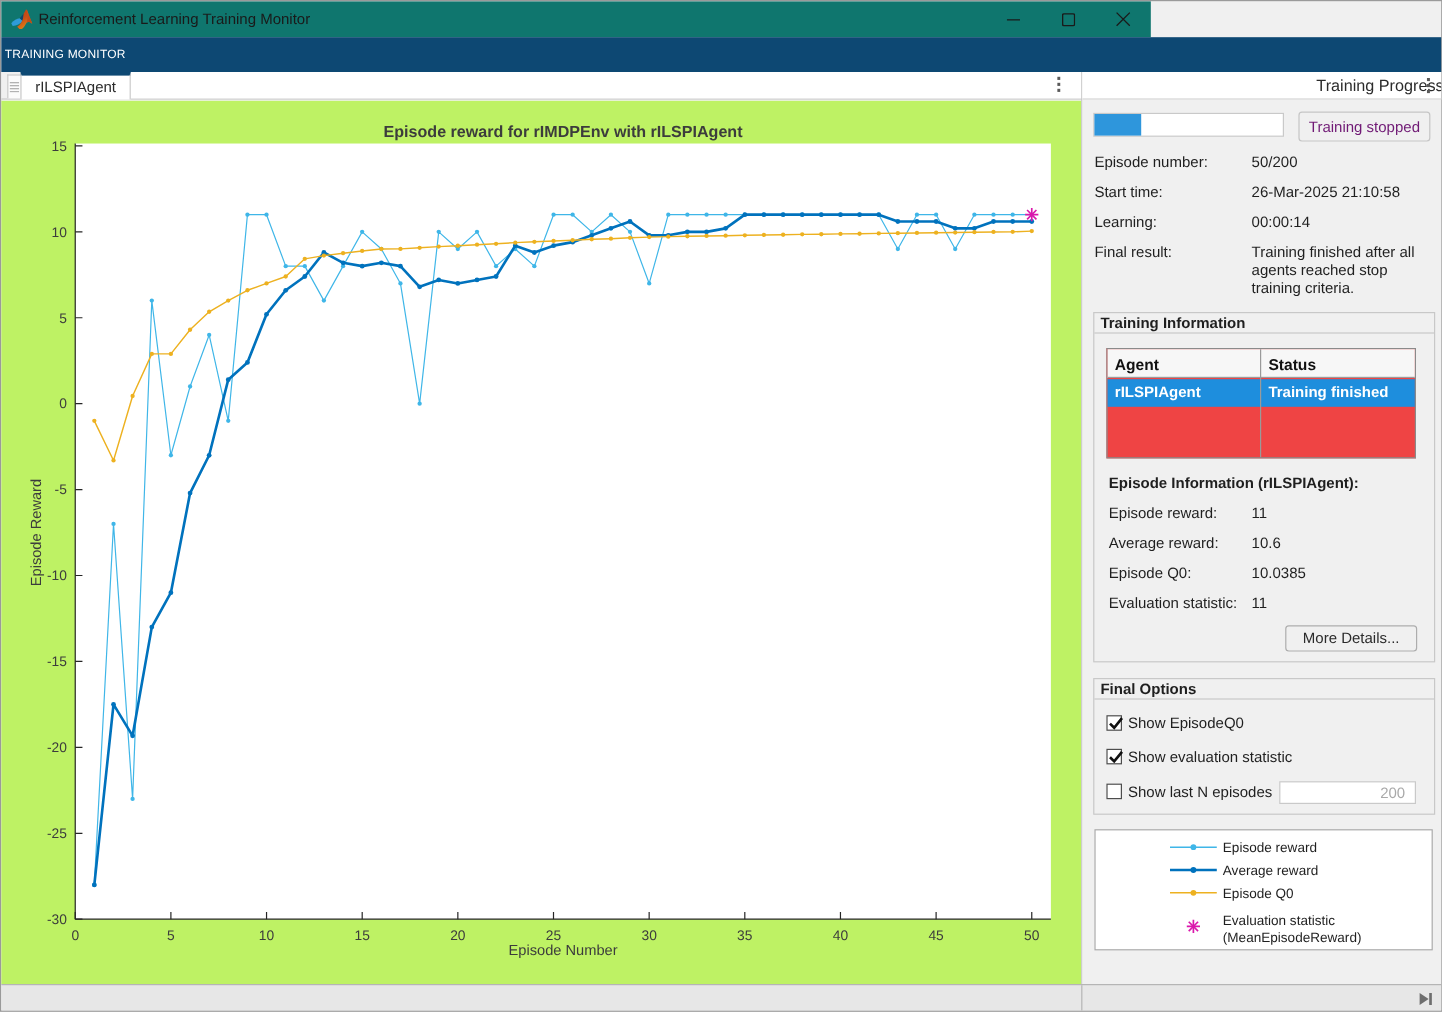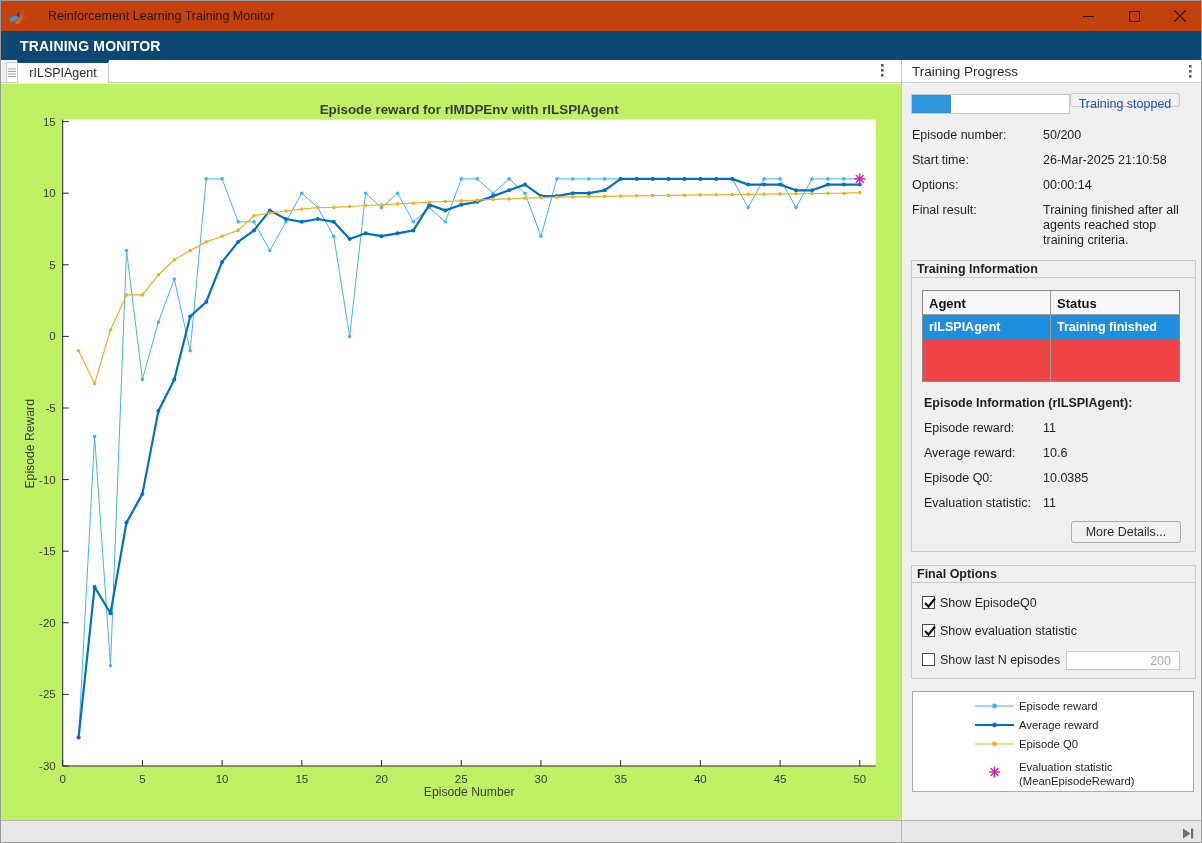--- a/index.html
+++ b/index.html
@@ -5,34 +5,34 @@
   * { margin:0; padding:0; box-sizing:border-box; }
   html,body { background:#888; }
   body { font-family:"Liberation Sans", sans-serif; }
   #app {
     position:relative; width:1202px; height:843px;
     background:#f0f0f0; overflow:hidden;
     border:1px solid #9a9a9a;
   }
   
   .titlebar {
-    position:absolute; left:0; top:0; width:1202px; height:30px;
-    background:#c2410c; display:flex; align-items:center;gap:16px;
+    position:absolute; left:0; top:0; width:958px; height:30px;
+    background:#0f766e; display:flex; align-items:center;
   }
   .titlebar .logo { margin-left:8px; width:18px; height:18px; }
   .titlebar .title { margin-left:5px; font-size:12.5px; color:#1a1a1a; }
   .winbtns { position:absolute; right:0; top:0; height:30px; display:flex; }
   .winbtn { width:46px; height:30px; display:flex; align-items:center; justify-content:center; }
   
   .toolstrip {
     position:absolute; left:0; top:30px; width:1202px; height:29px;
     background:#0d4873; display:flex; align-items:center;
   }
   .toolstrip .tslabel {
-    margin-left:19px; color:#ffffff; font-size:14px; font-weight:bold;
+    margin-left:3px; color:#ffffff; font-size:10px; font-weight:normal;
     letter-spacing:0.2px;
   }
   
   .docbar {
     position:absolute; left:0; top:59px; width:901px; height:23px;
     background:#f0f0f0; border-bottom:1px solid #cbcbcb;
   }
   .docbar .barfill {
     position:absolute; left:108px; top:0; width:793px; height:22px;
     background:#ffffff;
@@ -63,38 +63,38 @@
     position:absolute; left:900px; top:59px; width:1px; height:760px;
     background:#c6c6c6;
   }
   .panel {
     position:absolute; left:901px; top:59px; width:301px; height:760px;
     background:#f0f0f0;
   }
   .panel-header {
     position:absolute; left:0; top:0; width:100%; height:23px;
     background:#ffffff; border-bottom:1px solid #d4d4d4;
-    display:flex; align-items:center;
+    display:flex; align-items:center;justify-content:flex-end;
   }
   .panel-header .ph-title { margin-left:10px; font-size:13.5px; color:#2b2b2b; }
   .panel-header .dots-btn { position:absolute; right:11px; top:4px; }
   .dots-icon { display:block; }
   
   .progressbar {
     position:absolute; left:9px; top:34px; width:159px; height:20px;
     background:#ffffff; border:1px solid #c9c9c9;
   }
   .progressbar .fill { height:100%; background:#2e96dc; }
   .btn {
     position:absolute; font-size:12.5px; text-align:center;
     border:1px solid #c5c5c5; border-radius:3px; background:transparent;
     font-family:"Liberation Sans", sans-serif;
   }
   .btn-stopped {
-    left:168px; top:33px; width:110px; height:14px; color:#1d4ed8;
+    left:180px; top:33px; width:110px; height:25px; color:#701a75;
     line-height:20px;
   }
   
   .inforow { position:absolute; left:10px; width:282px; font-size:12.5px; color:#1f1f1f; }
   .inforow .lab { position:absolute; left:0; top:0; }
   .inforow .val { position:absolute; left:131px; top:0; width:150px; line-height:15px; }
   
   .group {
     position:absolute; left:9px; width:285px;
     border:1px solid #c8c8c8; background:#f0f0f0;
@@ -473,21 +473,21 @@
     <div id="info-rows">
         <div class="inforow" style="top: 68px;">
           <span class="lab">Episode number:</span>
           <span class="val">50/200</span>
         </div>
         <div class="inforow" style="top: 93px;">
           <span class="lab">Start time:</span>
           <span class="val">26-Mar-2025 21:10:58</span>
         </div>
         <div class="inforow" style="top: 118px;">
-          <span class="lab">Options:</span>
+          <span class="lab">Learning:</span>
           <span class="val">00:00:14</span>
         </div>
         <div class="inforow" style="top: 143px;">
           <span class="lab">Final result:</span>
           <span class="val">Training finished after all agents reached stop training criteria.</span>
         </div>
       </div>
 
     <div class="group group-training">
       <div class="gtitle">Training Information</div>

